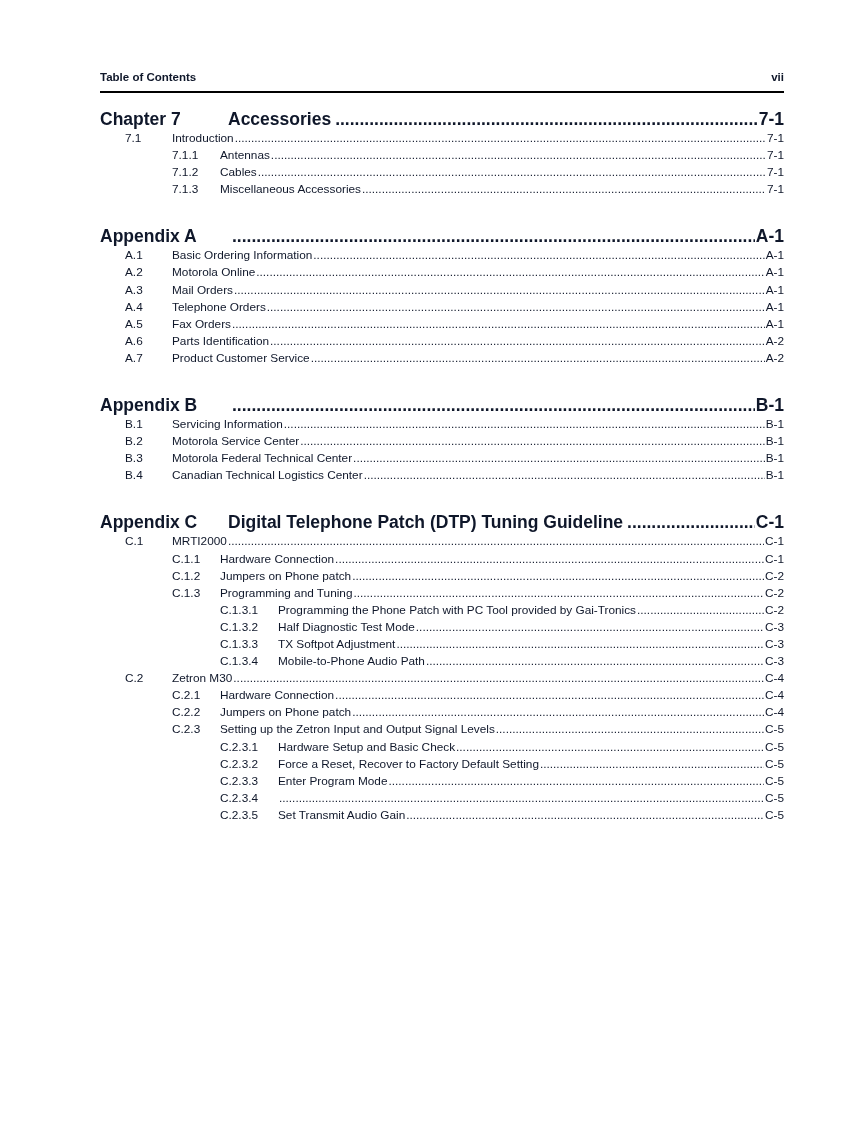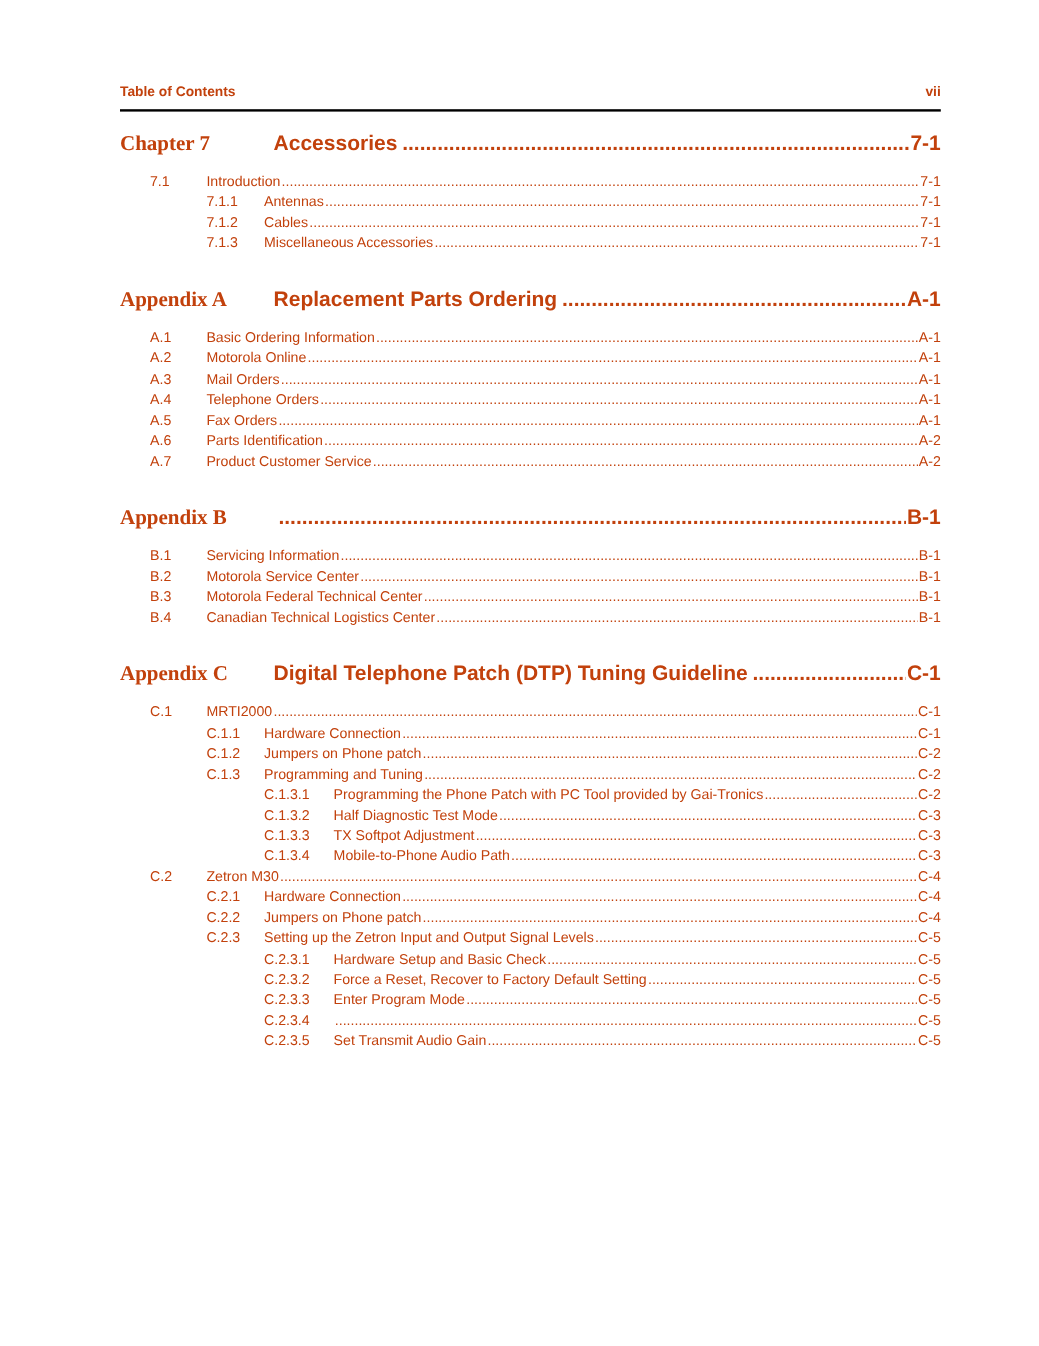--- a/index.html
+++ b/index.html
@@ -8,21 +8,21 @@
     background: #ffffff;
   }
   .sheet {
     position: relative;
     width: 866px;
     height: 1122px;
     background: #ffffff;
     box-sizing: border-box;
     padding: 0 82px 0 100px;
     font-family: "Liberation Sans", sans-serif;
-    color: #c2410c;
+    color: #0f172a;
     overflow: hidden;
   }
   
   .running-header {
     padding-top: 71px;
     display: flex;
     justify-content: space-between;
     align-items: baseline;
     font-size: 11.5px;
     font-weight: bold;
@@ -40,37 +40,35 @@
     font-size: 17.5px;
     font-weight: bold;
     margin-top: 27px;
     line-height: 22px;
     white-space: nowrap;
   }
   .toc-section:first-of-type .heading-row { margin-top: 15px; }
   .h-label {
     width: 128px;
     flex-shrink: 0;
-    font-family: Liberation Serif, serif;
   }
   
   .dots {
     flex: 1 1 auto;
     overflow: hidden;
     white-space: nowrap;
     margin: 0 1px;
     min-width: 12px;
   }
   .dots::after {
     content: "................................................................................................................................................................................................................................................................................................................................................................................................................";
   }
   .heading-row .dots { margin-left: 4px; }
   
   .entries {
-    margin-top: 13px;
     font-size: 11.8px;
   }
   .entry-row {
     display: flex;
     align-items: baseline;
     line-height: 17.1px;
     white-space: nowrap;
   }
   .entry-row .num { flex-shrink: 0; }
   .entry-row.level-1 { padding-left: 25px; }
@@ -124,21 +122,20 @@
             <span class="num">7.1.3</span>
             <span class="title">Miscellaneous Accessories</span>
             <span class="dots"></span>
             <span class="page-ref">7-1</span>
           </div>
         </div>
       </div>
       <div class="toc-section">
         <div class="heading-row">
           <span class="h-label">Appendix A</span>
-          <span class="h-title">Replacement Parts Ordering</span>
           <span class="dots"></span>
           <span class="page-ref">A-1</span>
         </div>
         <div class="entries">
           <div class="entry-row level-1">
             <span class="num">A.1</span>
             <span class="title">Basic Ordering Information</span>
             <span class="dots"></span>
             <span class="page-ref">A-1</span>
           </div>

